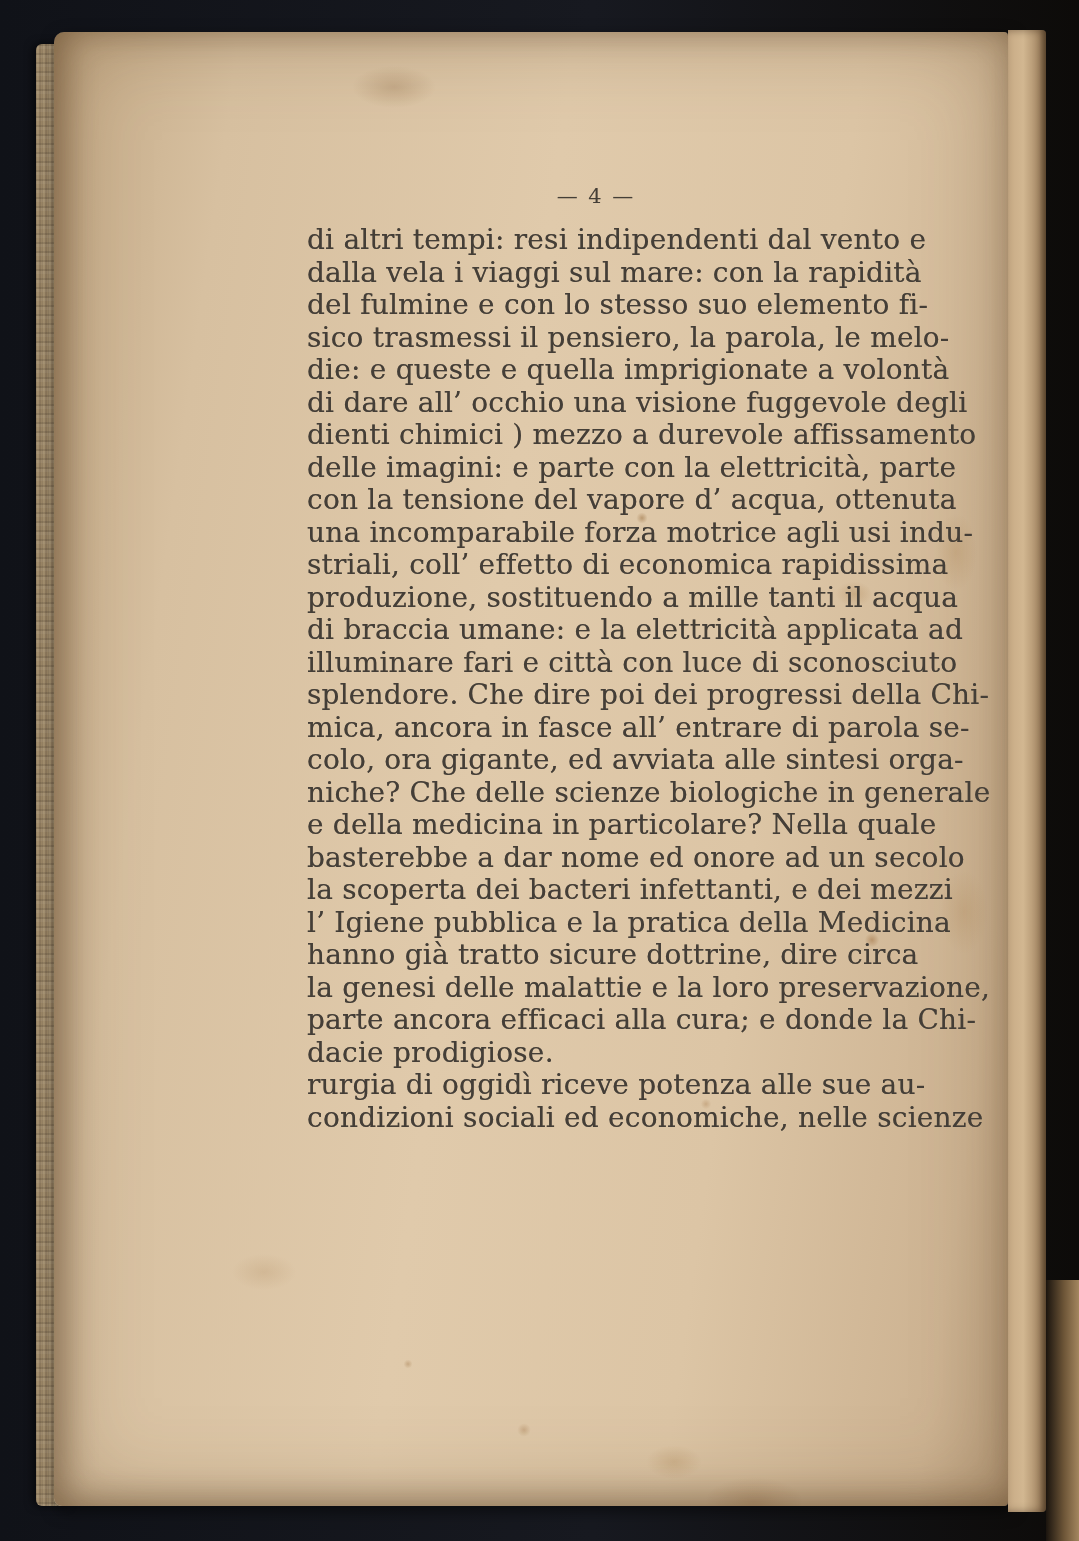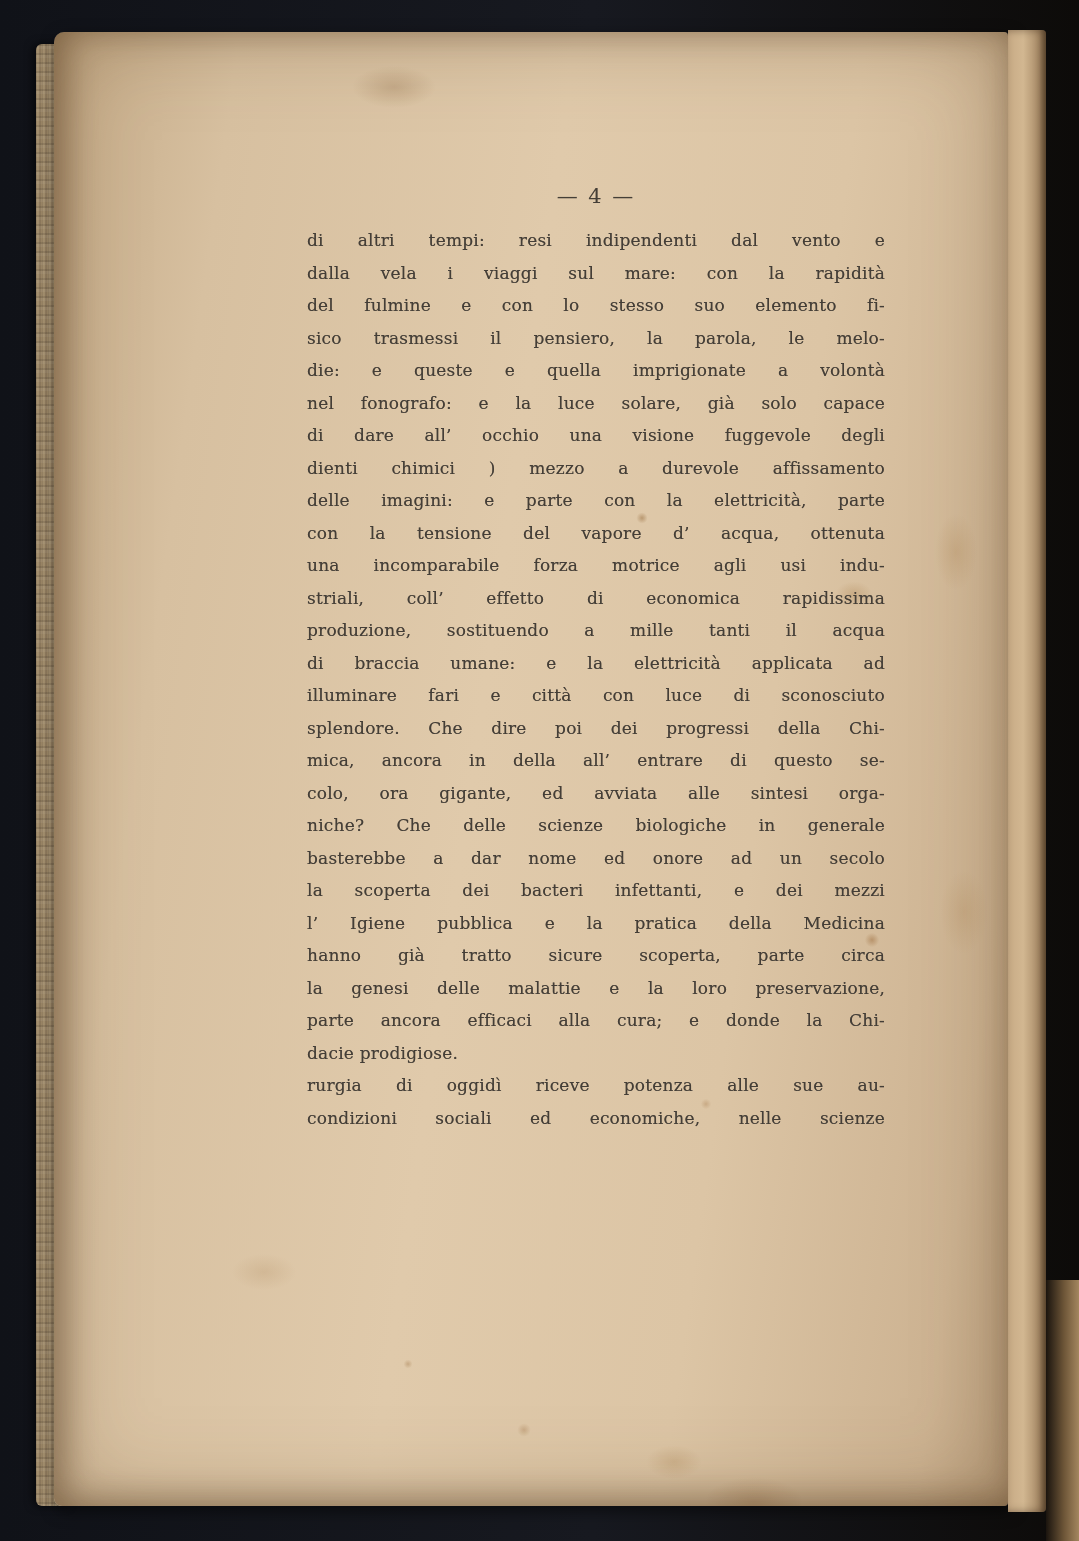--- a/index.html
+++ b/index.html
@@ -57,21 +57,21 @@
   }
   .page-number {
     position:absolute; left:253px; top:152px; width:578px;
     text-align:center;
     font-size:21px; color:#453f37; letter-spacing:2px;
   }
   .text-block {
     position:absolute; left:253px; top:192px; width:578px;
   }
   .line {
-    font-size:17px;
+    font-size:28px;
     line-height:32.5px;
     color:#443e37;
     letter-spacing:0.2px;
     text-align:justify;
     text-align-last:justify;
     text-shadow:0 0 0.6px rgba(68,62,55,0.55);
     white-space:nowrap;
   }
   .line.para-end { text-align-last:left; white-space:normal; }
   .line.para-start { text-indent:50px; }
@@ -86,38 +86,38 @@
   <div class="page">
 
     <div class="page-number">— 4 —</div>
 
     <div class="text-block">
       <div class="line">di altri tempi: resi indipendenti dal vento e</div>
       <div class="line">dalla vela i viaggi sul mare: con la rapidità</div>
       <div class="line">del fulmine e con lo stesso suo elemento fi-</div>
       <div class="line">sico trasmessi il pensiero, la parola, le melo-</div>
       <div class="line">die: e queste e quella imprigionate a volontà</div>
-      <div class="line">nel fonografo: e la luce solare, già solo capace</div>
       <div class="line">di dare all’ occhio una visione fuggevole degli</div>
       <div class="line">dienti chimici ) mezzo a durevole affissamento</div>
       <div class="line">delle imagini: e parte con la elettricità, parte</div>
       <div class="line">con la tensione del vapore d’ acqua, ottenuta</div>
       <div class="line">una incomparabile forza motrice agli usi indu-</div>
       <div class="line">striali, coll’ effetto di economica rapidissima</div>
       <div class="line">produzione, sostituendo a mille tanti il acqua</div>
       <div class="line">di braccia umane: e la elettricità applicata ad</div>
       <div class="line">illuminare fari e città con luce di sconosciuto</div>
       <div class="line">splendore. Che dire poi dei progressi della Chi-</div>
-      <div class="line">mica, ancora in della all’ entrare di questo se-</div>
+      <div class="line">mica, ancora in fasce all’ entrare di parola se-</div>
       <div class="line">colo, ora gigante, ed avviata alle sintesi orga-</div>
       <div class="line">niche? Che delle scienze biologiche in generale</div>
+      <div class="line">e della medicina in particolare? Nella quale</div>
       <div class="line">basterebbe a dar nome ed onore ad un secolo</div>
       <div class="line">la scoperta dei bacteri infettanti, e dei mezzi</div>
       <div class="line">l’ Igiene pubblica e la pratica della Medicina</div>
-      <div class="line">hanno già tratto sicure scoperta, parte circa</div>
+      <div class="line">hanno già tratto sicure dottrine, dire circa</div>
       <div class="line">la genesi delle malattie e la loro preservazione,</div>
       <div class="line">parte ancora efficaci alla cura; e donde la Chi-</div>
       <div class="line para-end">dacie prodigiose.</div>
       <div class="line">rurgia di oggidì riceve potenza alle sue au-</div>
       <div class="line">condizioni sociali ed economiche, nelle scienze</div>
     </div>
 
   </div>
 
   <div class="next-page-edge"></div>

